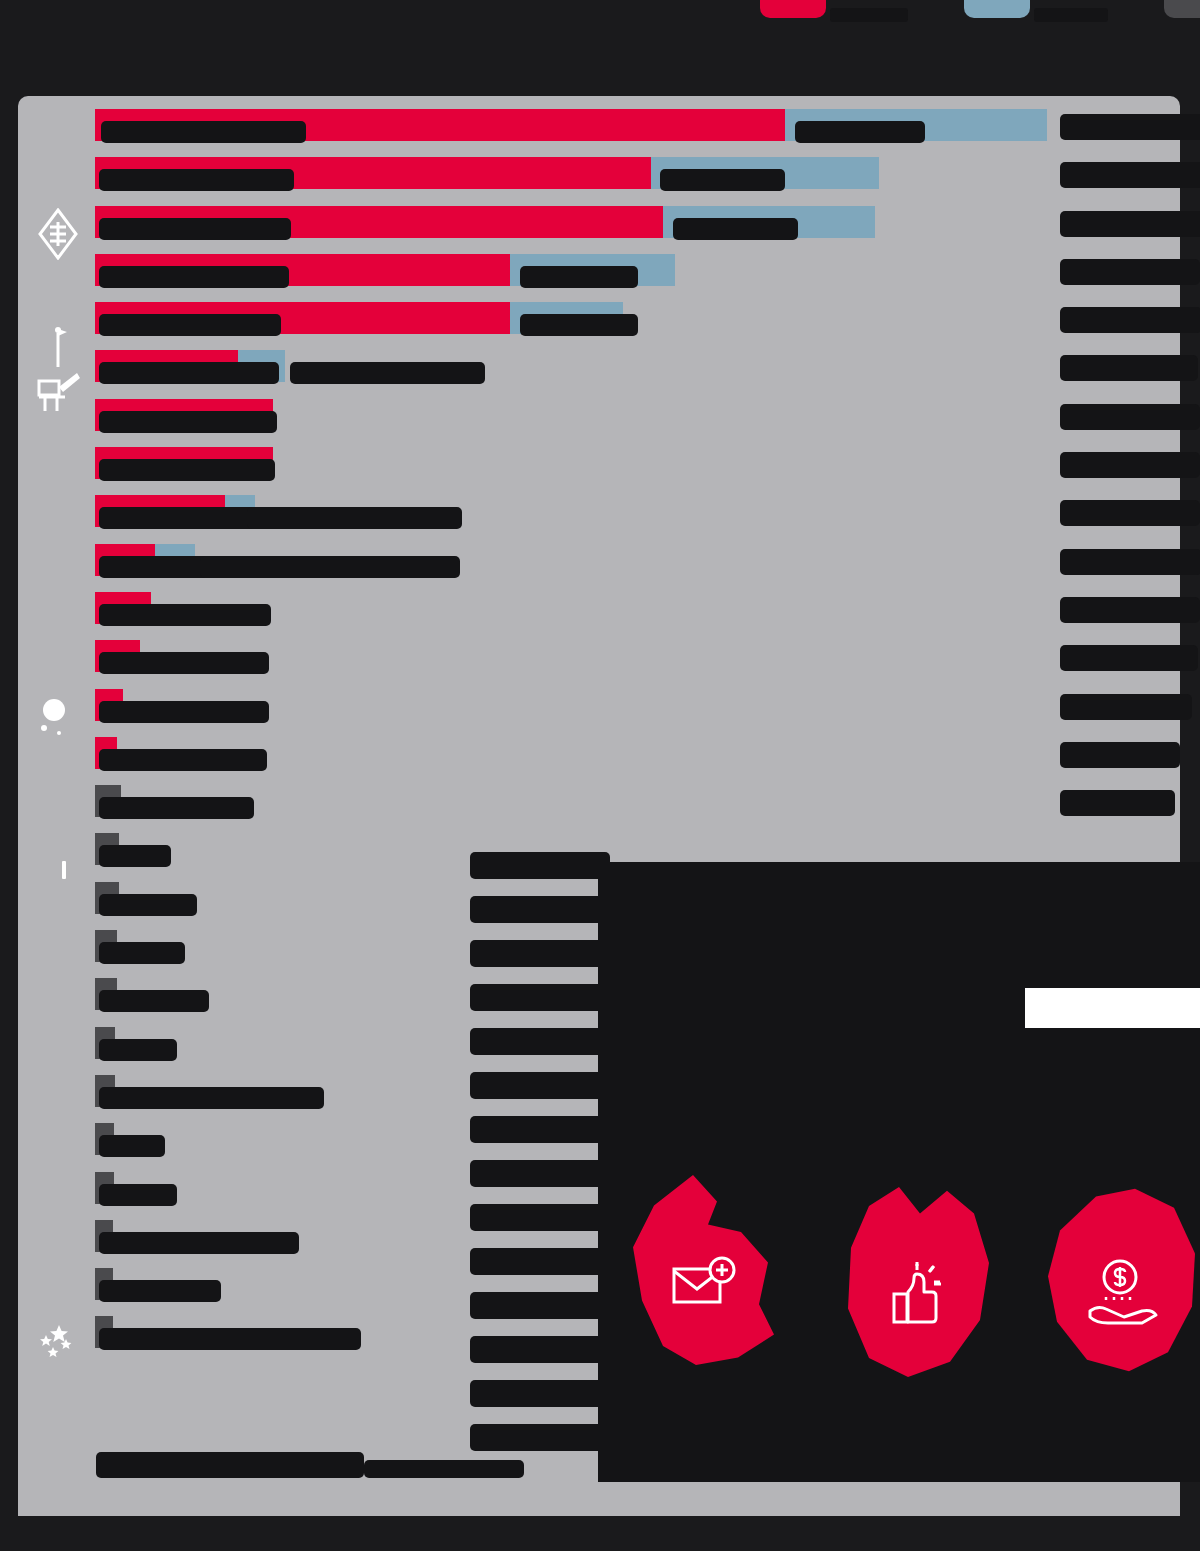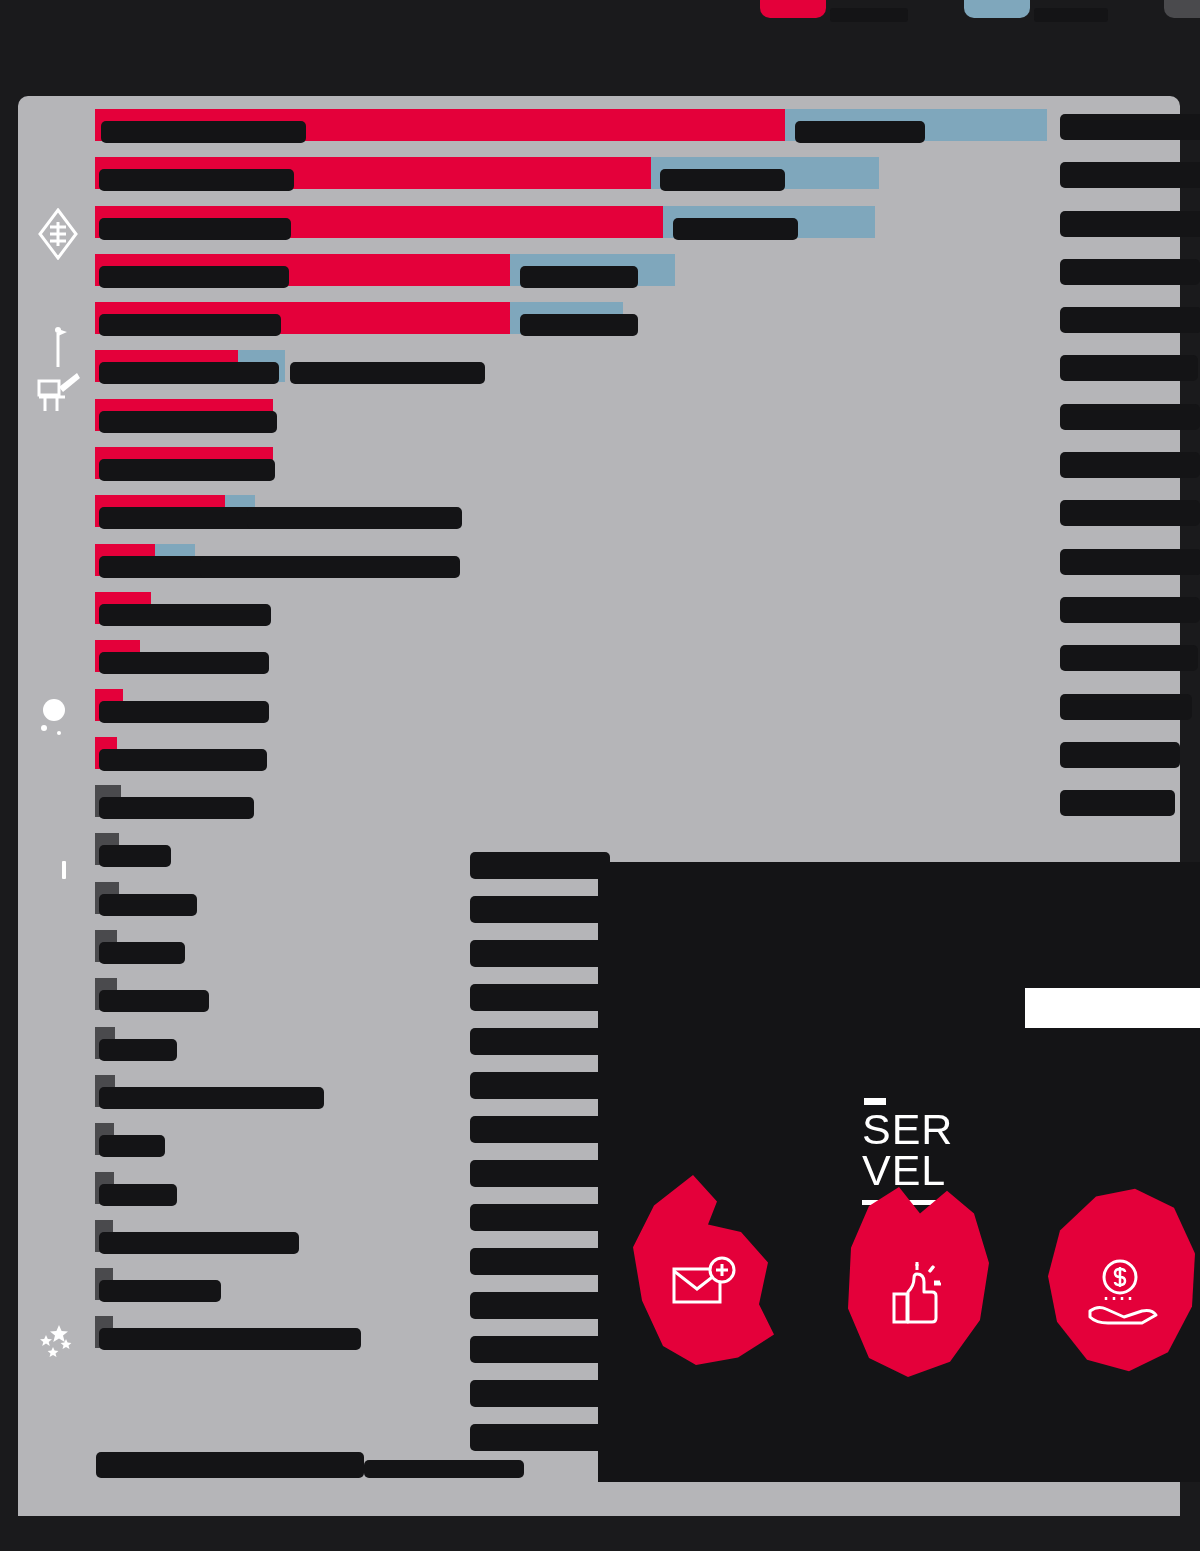--- a/index.html
+++ b/index.html
@@ -350,26 +350,20 @@
     <div class="ml-line" style="width:160px"></div>
     <div class="ml-line" style="width:150px"></div>
     <div class="ml-line" style="width:148px"></div>
     <div class="ml-line" style="width:152px"></div>
     <div class="ml-line" style="width:140px"></div>
   </div>
 
   <div class="bodypanel"></div>
   <div class="whitebox"></div>
 
-  <div class="logo">
-    <div class="tick"></div>
-    <div class="word">SER</div>
-    <div class="word">VEL</div>
-    <div class="rule"></div>
-  </div>
 
   <div class="blobs">
 
     <div class="blob blob1" style="left:10px; top:0px">
       <div class="shape"></div>
       <div class="glyph">
         <svg width="70" height="56" viewBox="0 0 70 56">
           <rect x="4" y="14" width="46" height="33" fill="none" stroke="#fff" stroke-width="3"></rect>
           <path d="M4 16 L27 34 L50 16" fill="none" stroke="#fff" stroke-width="3"></path>
           <circle cx="52" cy="15" r="12" fill="#e4003a" stroke="#fff" stroke-width="3"></circle>

